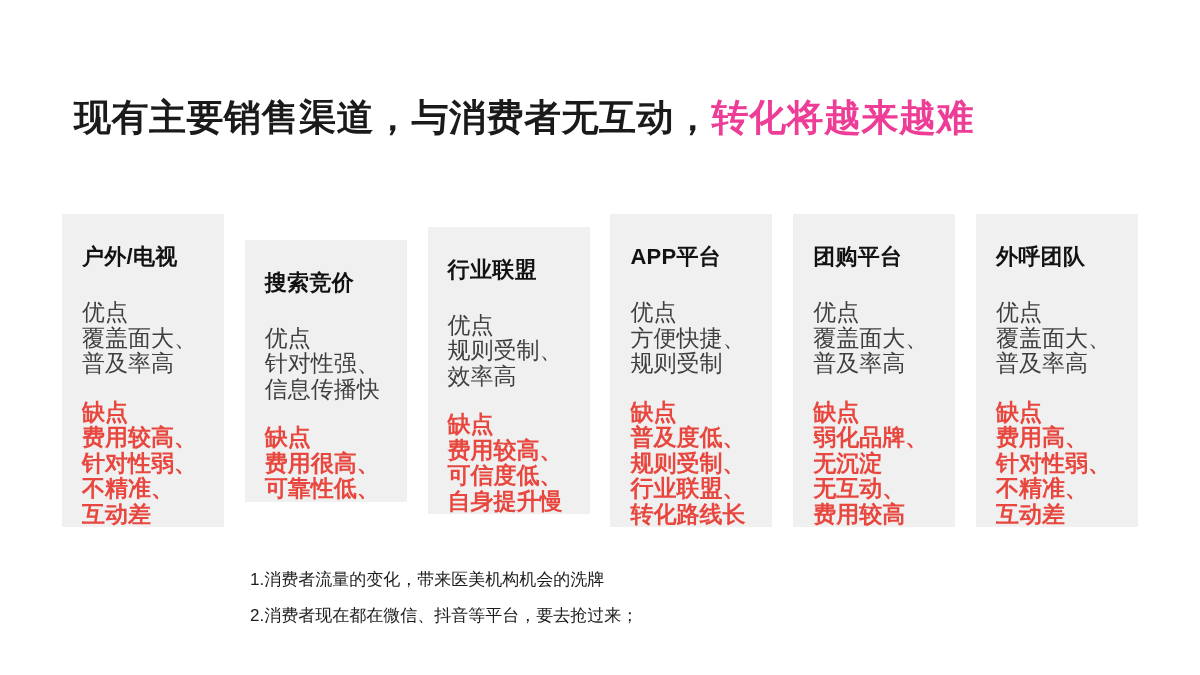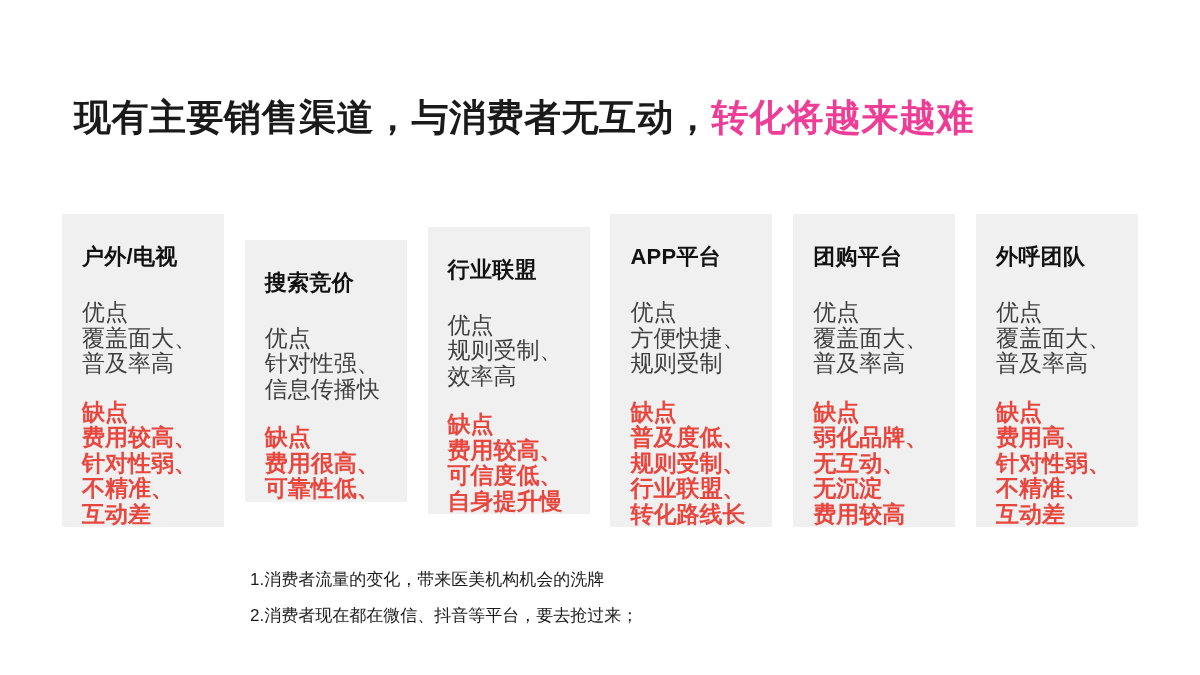--- a/index.html
+++ b/index.html
@@ -171,22 +171,22 @@
     <div class="card">
       <div class="card-title">团购平台</div>
       <div class="pros">
         <span class="line">优点</span>
         <span class="line">覆盖面大、</span>
         <span class="line">普及率高</span>
       </div>
       <div class="cons">
         <span class="line">缺点</span>
         <span class="line">弱化品牌、</span>
+        <span class="line">无沉淀</span>
         <span class="line">无互动、</span>
-        <span class="line">无沉淀</span>
         <span class="line">费用较高</span>
       </div>
     </div>
 
     <div class="card">
       <div class="card-title">外呼团队</div>
       <div class="pros">
         <span class="line">优点</span>
         <span class="line">覆盖面大、</span>
         <span class="line">普及率高</span>

